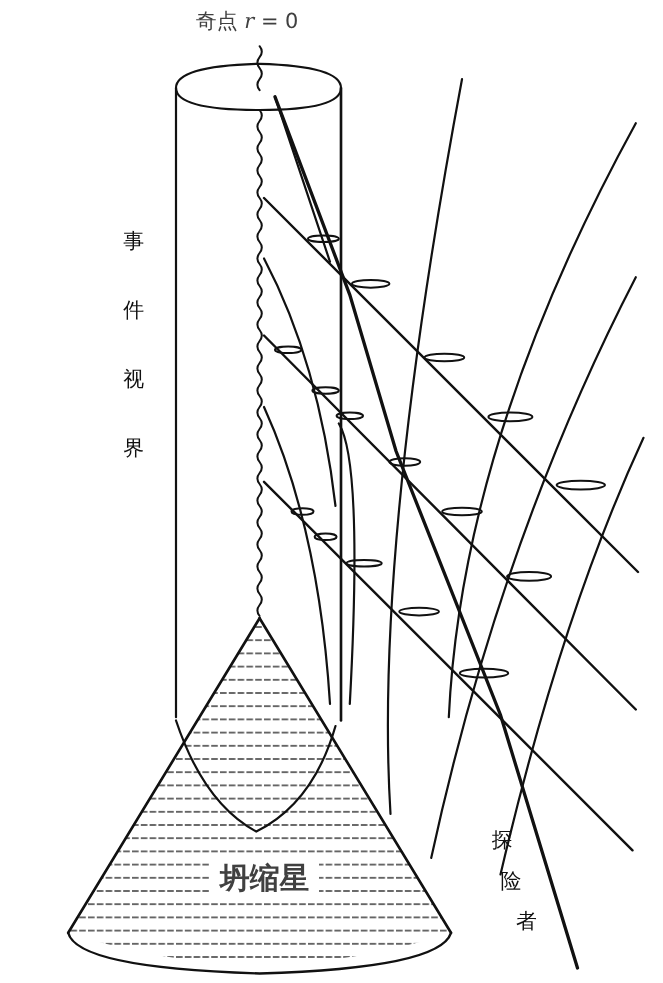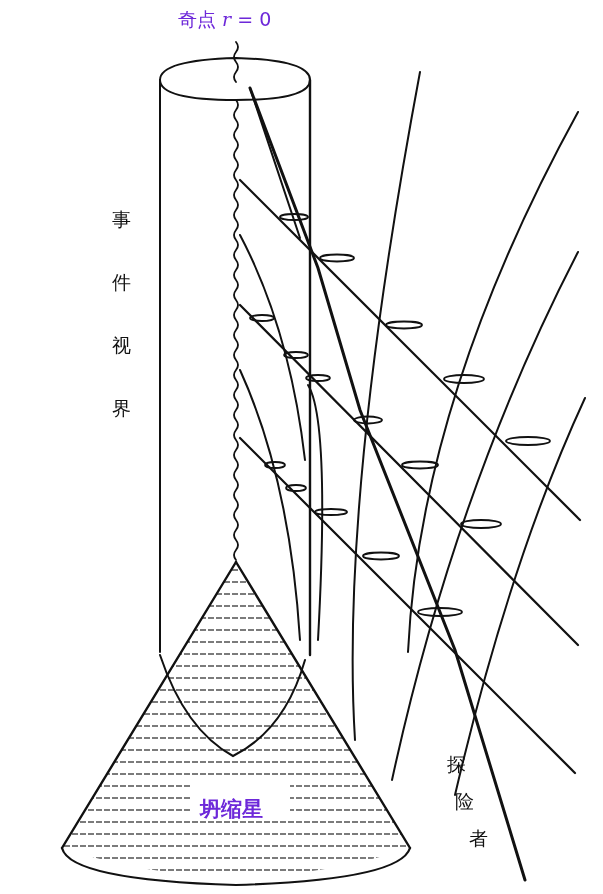--- a/index.html
+++ b/index.html
@@ -1,25 +1,25 @@
 <!DOCTYPE html>
 <html><head>
   <meta charset="utf-8">
   <style>
     html, body { margin: 0; padding: 0; background: #ffffff; }
     body { width: 603px; height: 894px; overflow: hidden; position: relative;
            font-family: "DejaVu Sans", "Liberation Sans", sans-serif; }
     #diagram { position: absolute; left: 0; top: 0; width: 603px; height: 894px; }
-    .lbl { position: absolute; color: #6d28d9; font-size: 19px; line-height: 1; white-space: nowrap; }
+    .lbl { position: absolute; color: #404040; font-size: 19px; line-height: 1; white-space: nowrap; }
     .vlbl { position: absolute; color: #111; font-size: 19px; line-height: 1; }
     .vlbl span { display: block; }
     .title-lbl { left: 178px; top: 10px; font-size: 19px; }
     .title-lbl i { font-family: "DejaVu Serif", "Liberation Serif", serif; font-style: italic; }
     .eh-lbl { left: 112px; }
-    .star-lbl { left: 200px; top: 785px; font-size: 21px; font-weight: bold; margin-top: 14px; }
+    .star-lbl { left: 200px; top: 785px; font-size: 27px; font-weight: bold; }
     .obs-lbl { left: 447px; }
   </style>
 </head>
 <body>
 
 <svg id="diagram" viewBox="0 0 603 894" xmlns="http://www.w3.org/2000/svg">
   <defs>
     <pattern id="hatch" width="8" height="12" patternUnits="userSpaceOnUse">
       <line x1="0" y1="6" x2="6" y2="6" stroke="#333" stroke-width="1.3"></line>
     </pattern>

